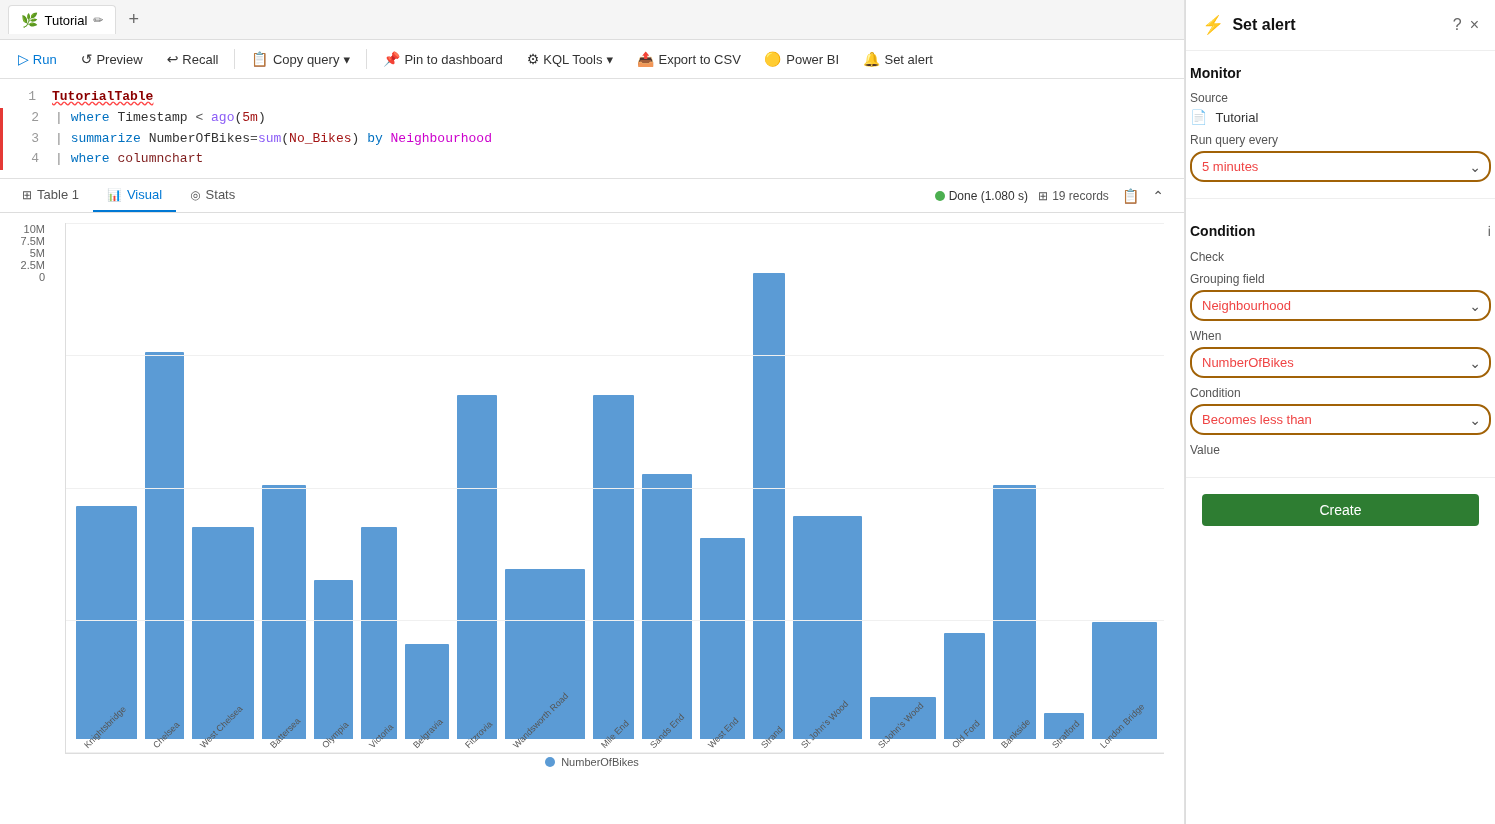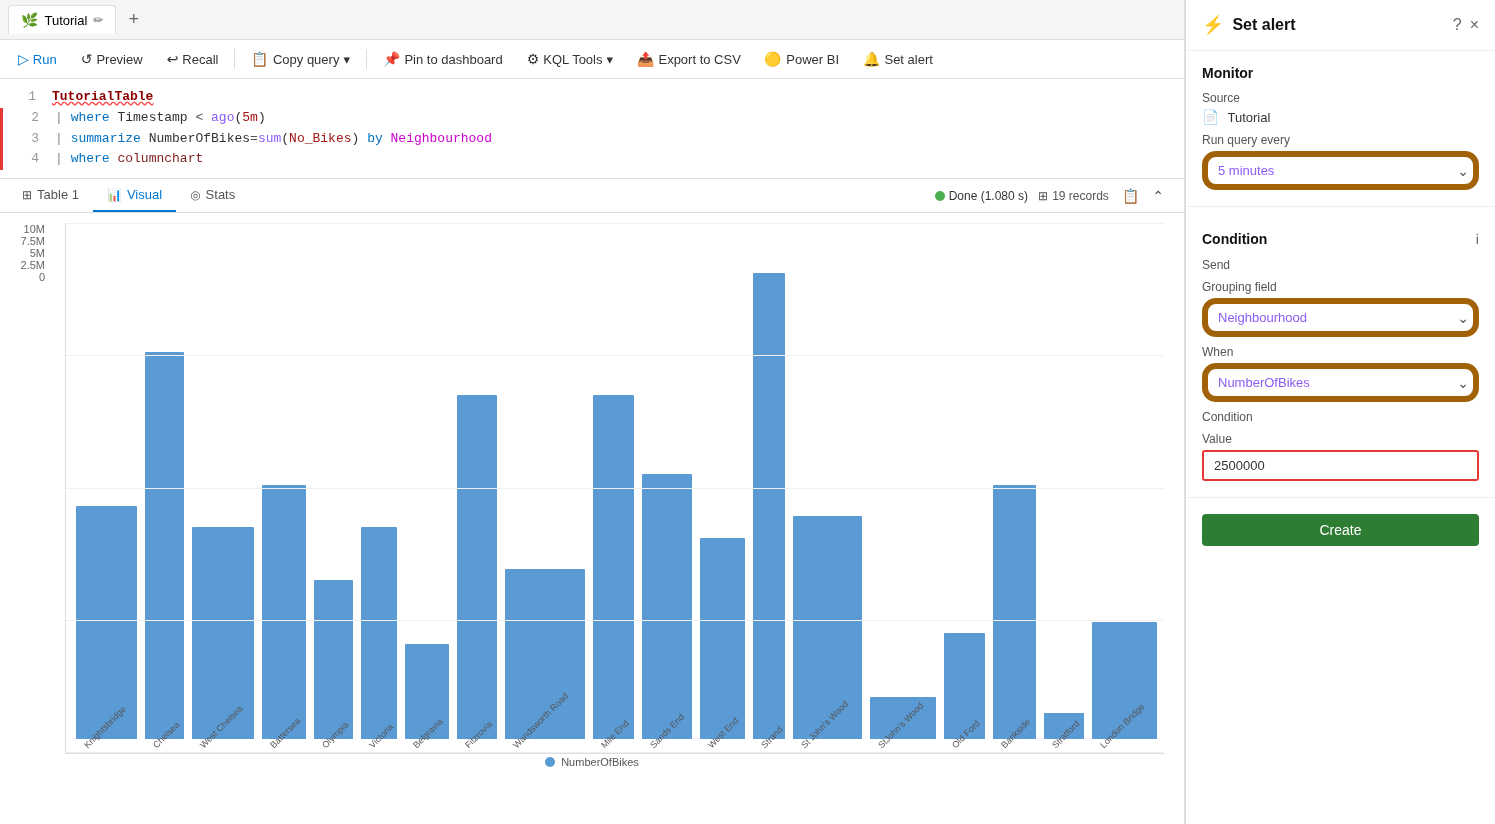--- a/index.html
+++ b/index.html
@@ -245,21 +245,21 @@
       gap: 8px;
       font-size: 16px;
       font-weight: 600;
       color: #111;
     }
     .panel-title-icon { font-size: 18px; color: #333; }
     .panel-header-actions { display: flex; gap: 8px; }
     .panel-header-btn { background: none; border: none; cursor: pointer; color: #666; font-size: 16px; }
 
     .panel-section {
-      padding: 14px 16px 8px;
+      padding: 14px 4px 8px;
     }
     .panel-section-title {
       font-size: 14px;
       font-weight: 600;
       color: #111;
       margin-bottom: 10px;
     }
     .panel-label {
       font-size: 12px;
       color: #555;
@@ -271,28 +271,28 @@
       align-items: center;
       gap: 8px;
       font-size: 13px;
       color: #333;
     }
     .source-icon { font-size: 14px; }
 
     .panel-select {
       width: 100%;
       padding: 6px 10px;
-      border: 6px solid #a16207;
+      border: 2px solid #a16207;
       border-radius: 14px;
       background: #fff;
       font-size: 13px;
       appearance: none;
       -webkit-appearance: none;
       cursor: pointer;
-      color: #8b5cf6;
+      color: #ef4444;
       outline: none;
       position: relative;
     }
     .panel-select-wrapper {
       position: relative;
     }
     .panel-select-wrapper::after {
       content: '⌄';
       position: absolute;
       right: 10px;
@@ -597,36 +597,42 @@
     </div>
   </div>
 
   <div class="panel-divider"></div>
 
   <div class="panel-section">
     <div style="display:flex; justify-content:space-between; align-items:center; margin-bottom:10px;">
       <span class="panel-section-title" style="margin-bottom:0;">Condition</span>
       <span style="color:#666;cursor:pointer;font-size:14px;">ℹ</span>
     </div>
-    <div class="panel-label">Send</div>
+    <div class="panel-label">Check</div>
     <div class="panel-label">Grouping field</div>
     <div class="panel-select-wrapper">
       <select class="panel-select">
         <option>Neighbourhood</option>
         <option>Other</option>
       </select>
     </div>
     <div class="panel-label">When</div>
     <div class="panel-select-wrapper">
       <select class="panel-select">
         <option>NumberOfBikes</option>
       </select>
     </div>
     <div class="panel-label">Condition</div>
+    <div class="panel-select-wrapper">
+      <select class="panel-select">
+        <option>Becomes less than</option>
+        <option>Becomes greater than</option>
+        <option>Is equal to</option>
+      </select>
+    </div>
     <div class="panel-label">Value</div>
-    <input type="text" class="panel-input" value="2500000" style="">
   </div>
 
   <div class="panel-divider"></div>
 
 
   <button class="create-btn">Create</button>
 </div>
 
 </body></html>

